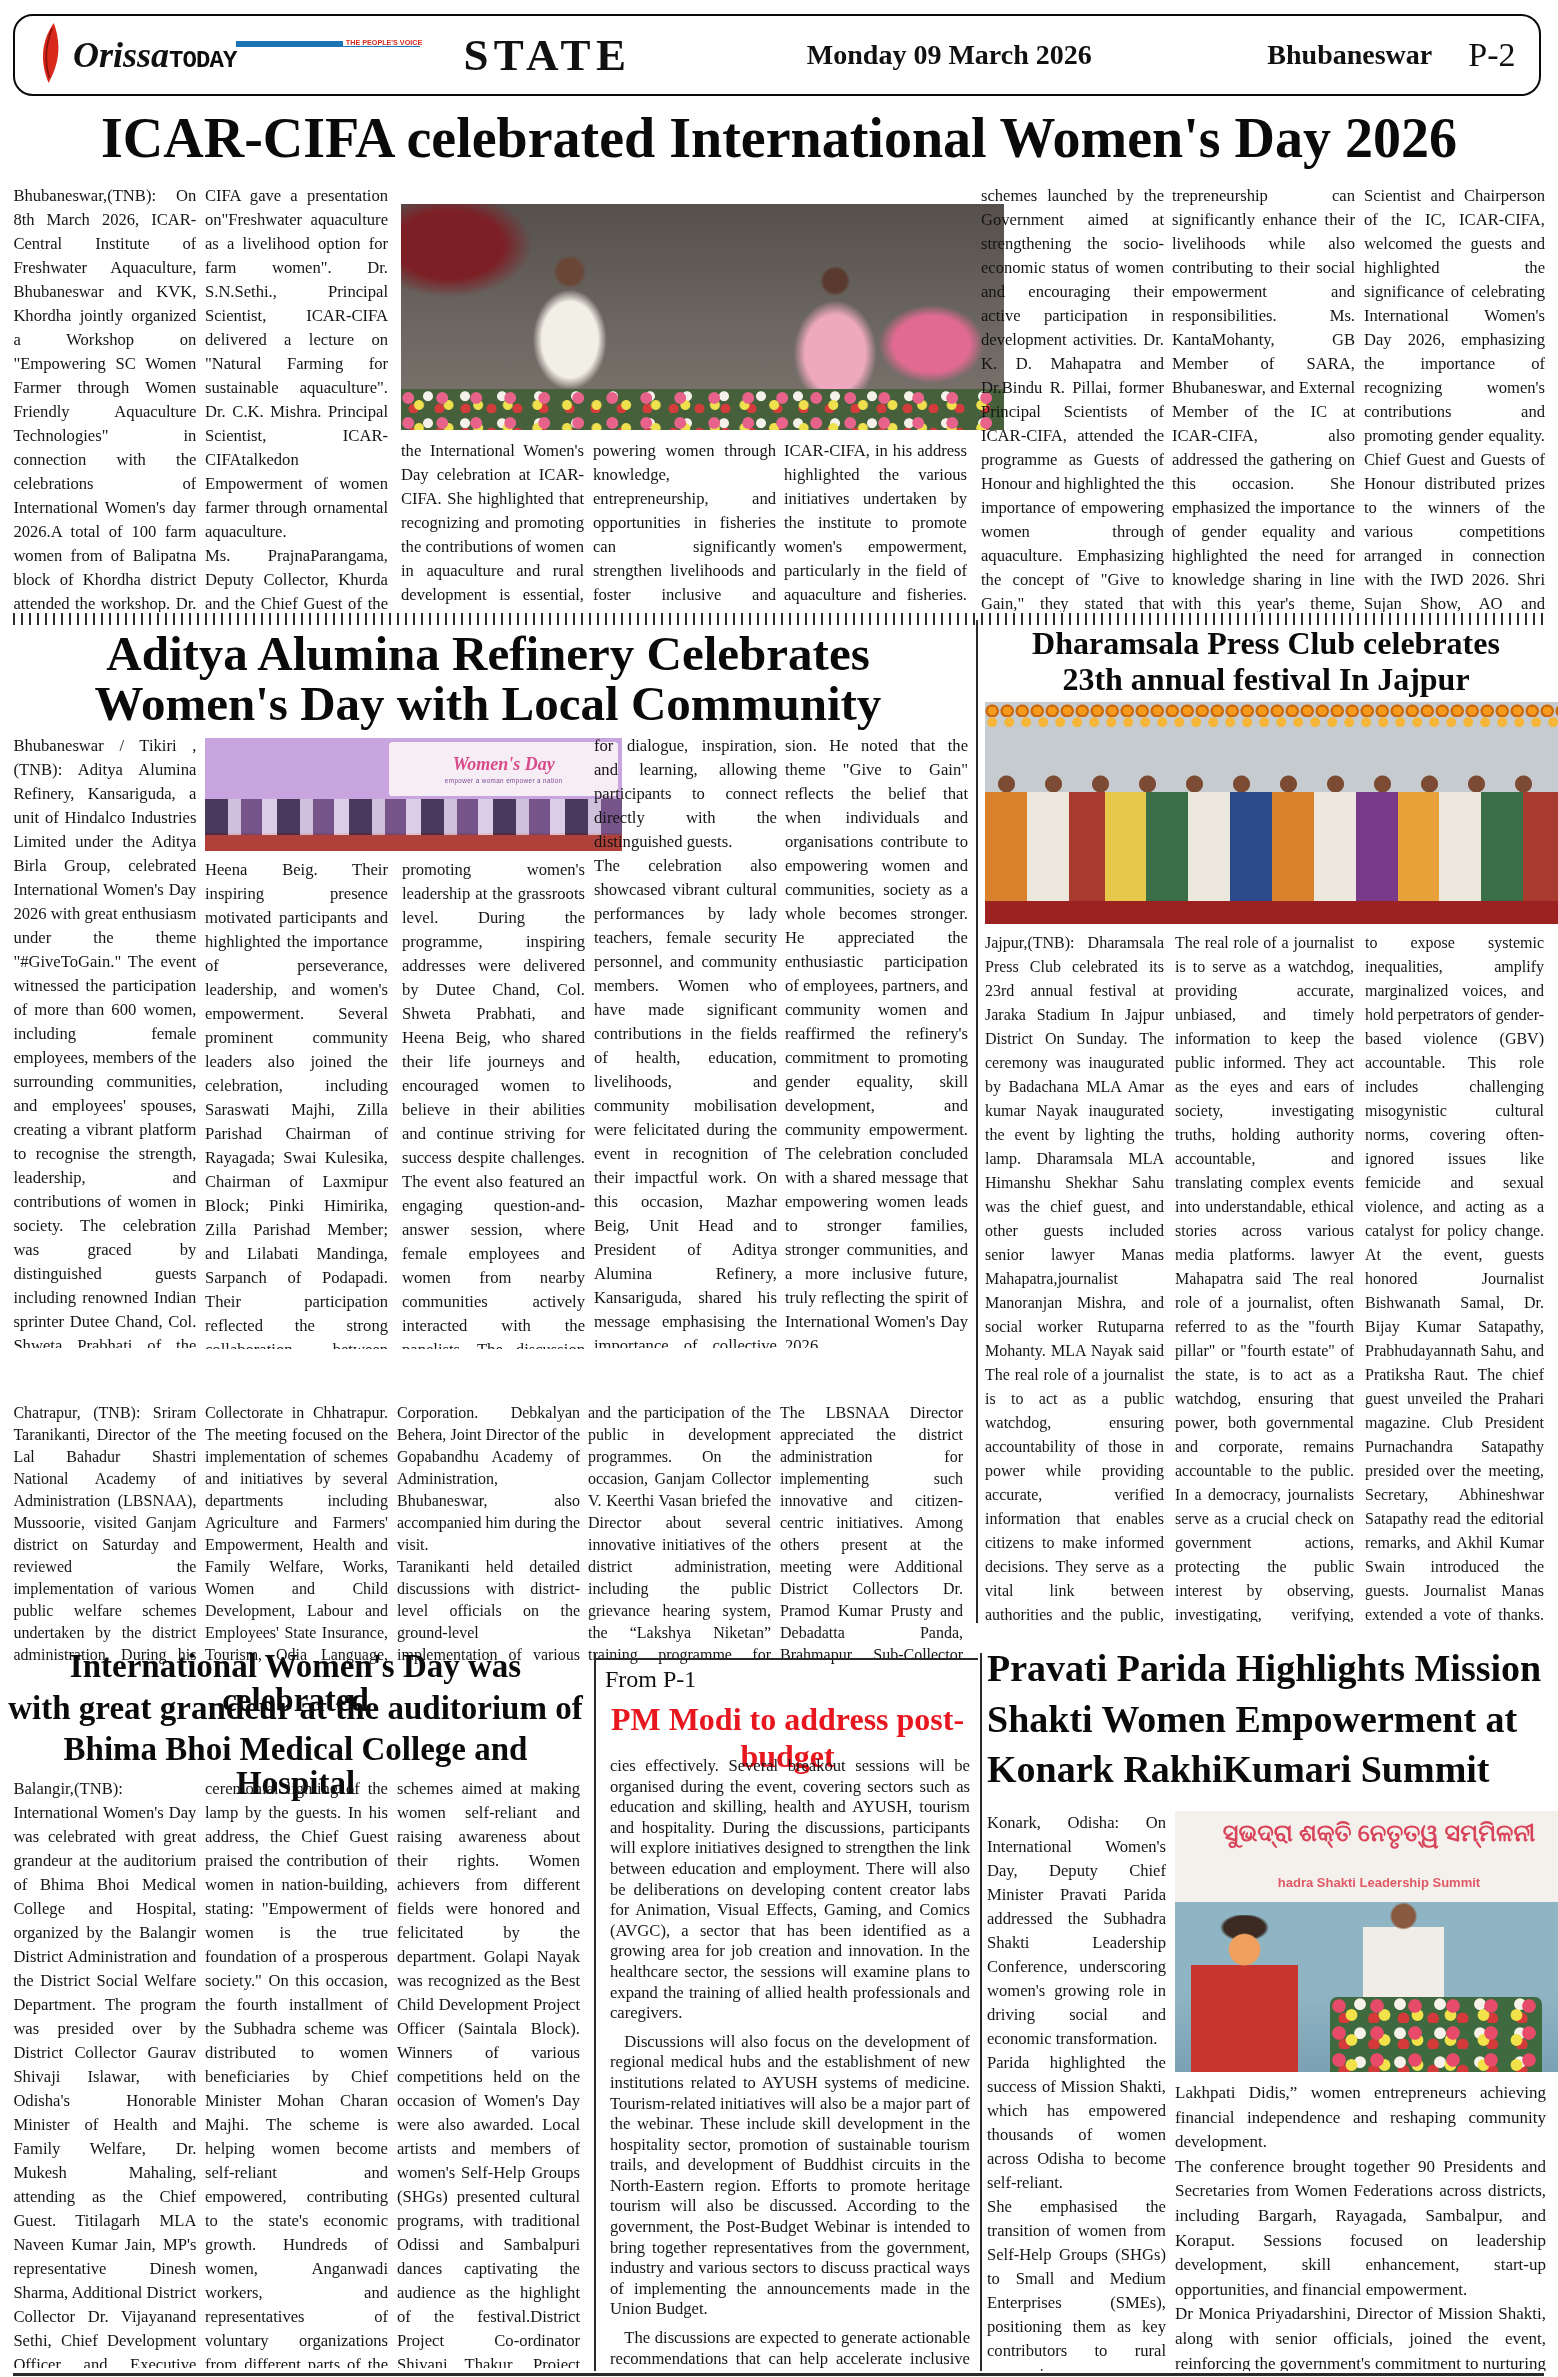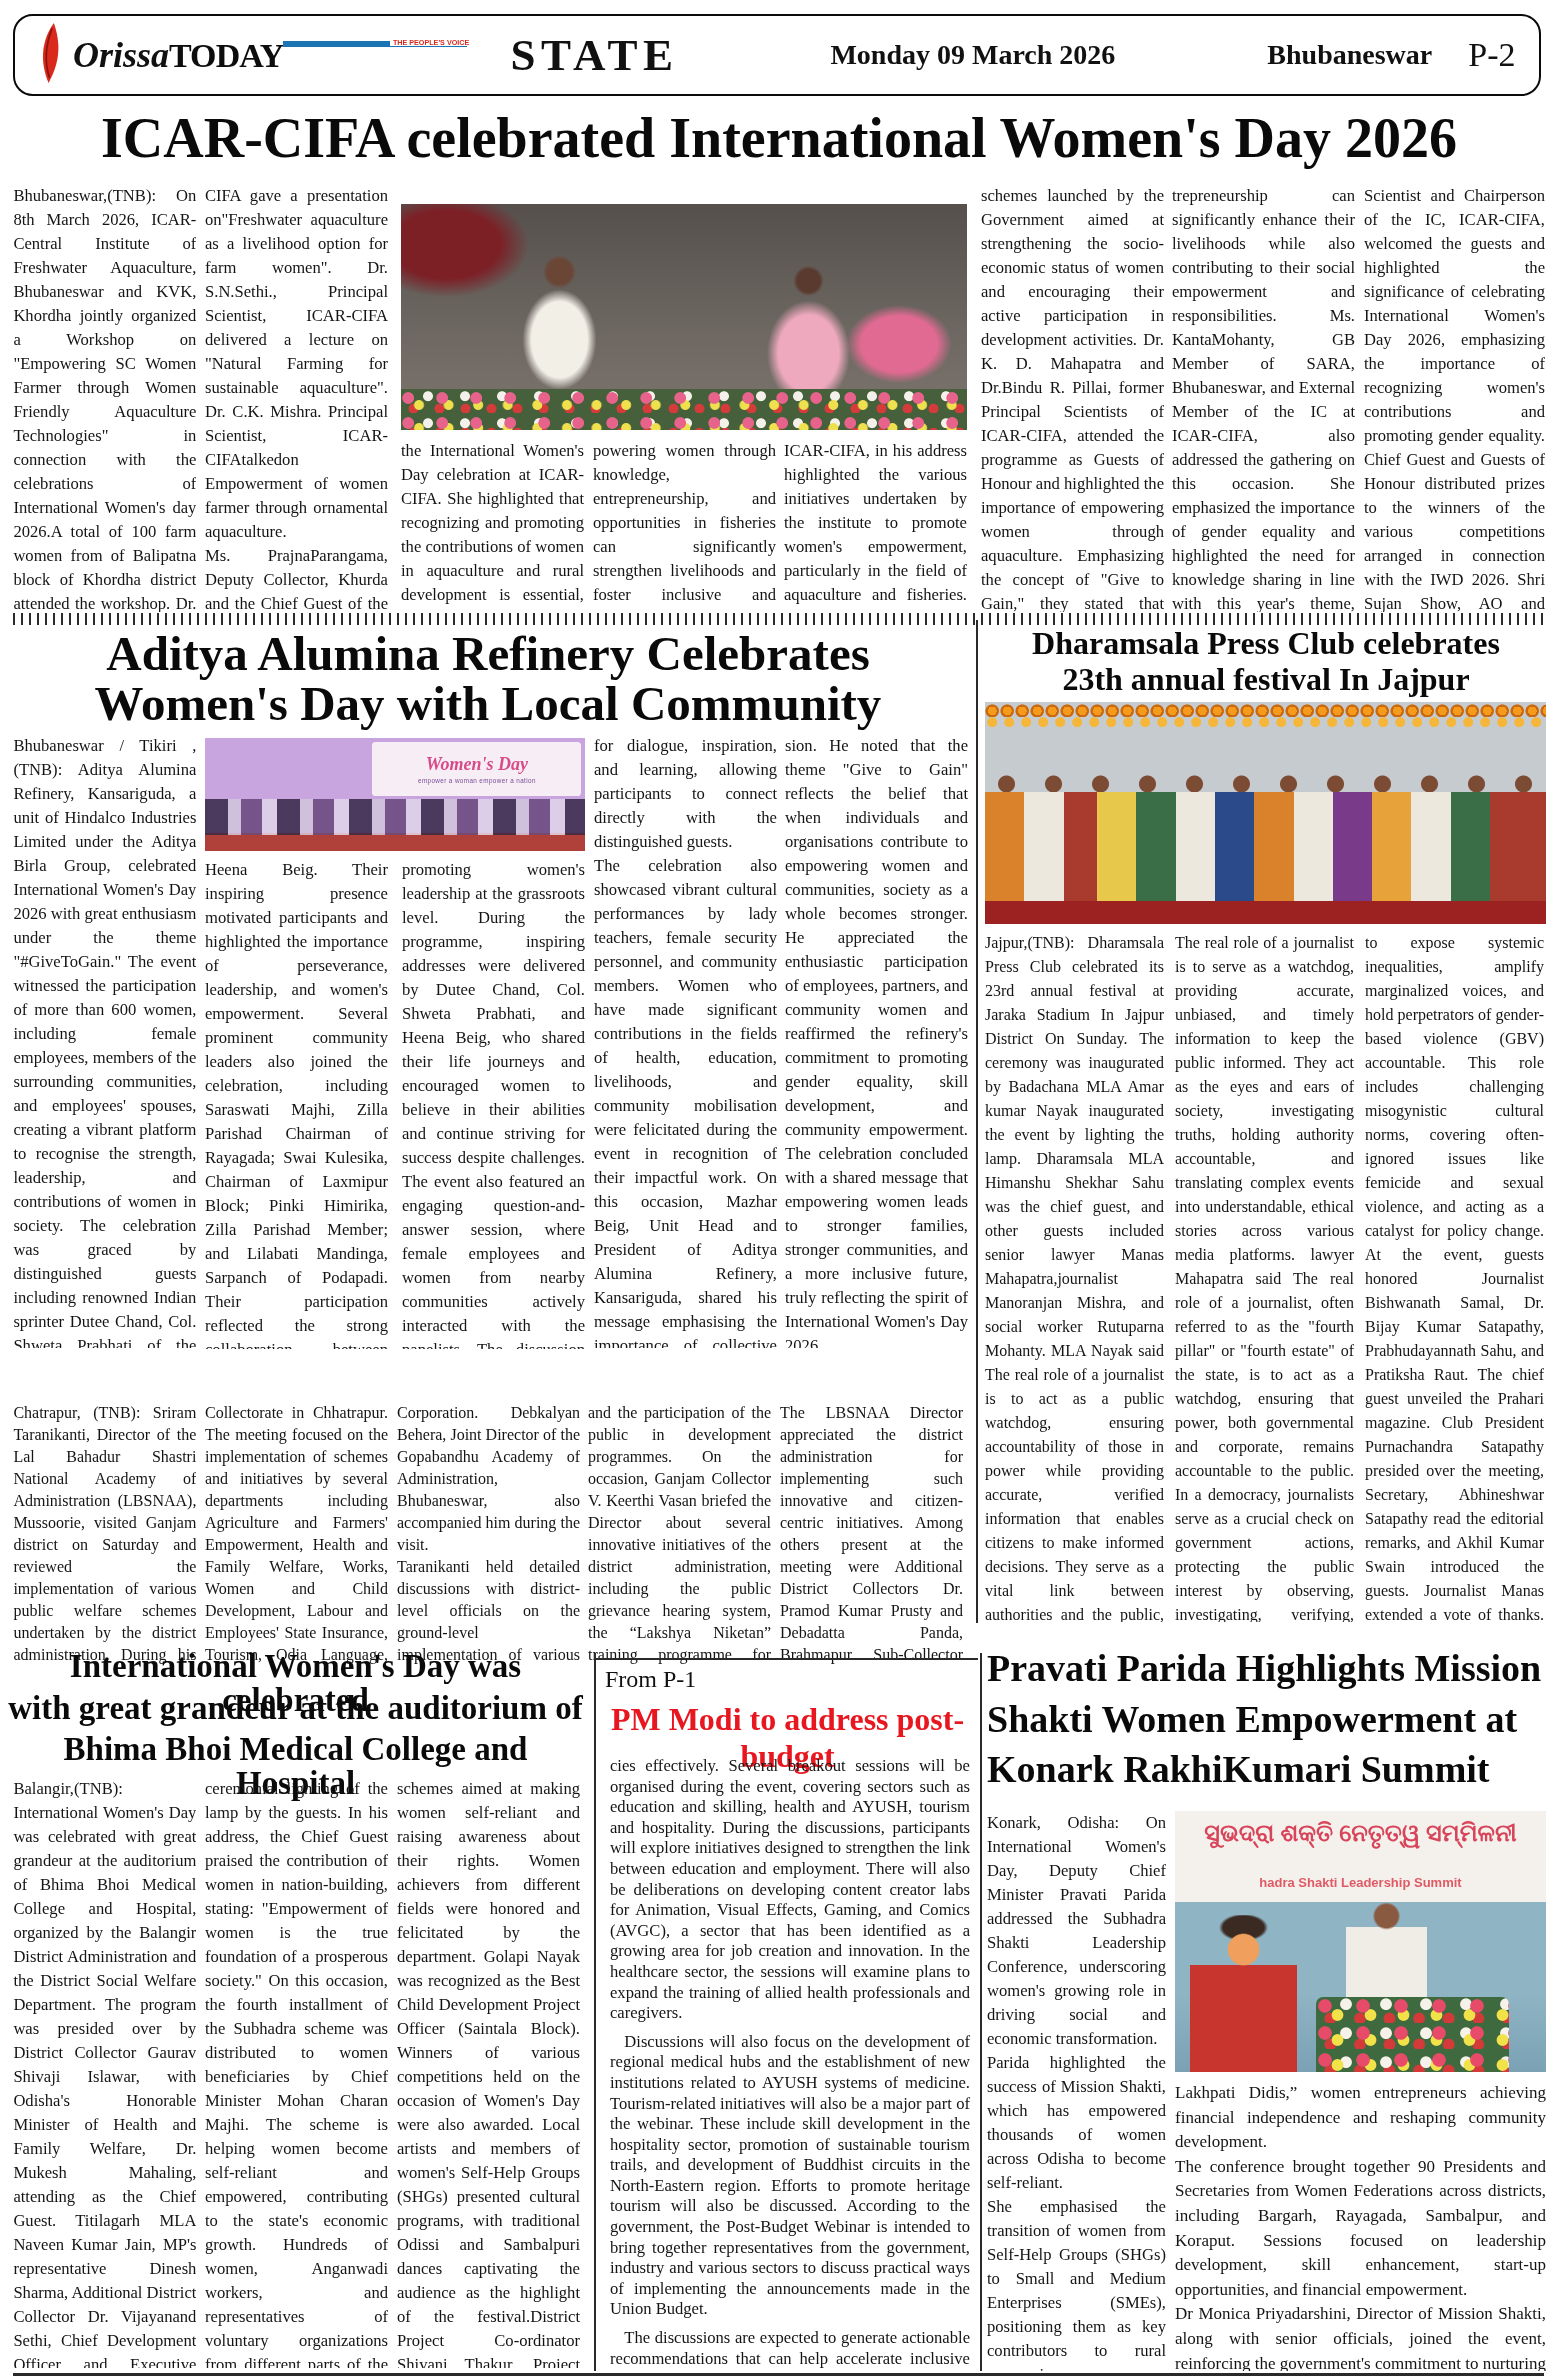--- a/index.html
+++ b/index.html
@@ -5,35 +5,35 @@
   html,body{margin:0;padding:0;background:#ffffff;}
   .page{position:relative;width:1558px;height:2377px;background:#fff;overflow:hidden;
         font-family:"Liberation Serif","DejaVu Serif",serif;color:#111;}
   
   .masthead{position:absolute;left:12.5px;top:14.3px;width:1528px;height:82px;border:2.7px solid #0a0a0a;
             border-radius:19.7px;display:flex;align-items:center;box-sizing:border-box;padding:0 23px;}
   .logo{display:flex;align-items:center;gap:5.4px;}
   .logo-txt{display:flex;flex-direction:row;line-height:1;}
   .logo-row{display:flex;align-items:baseline;}
   .logo-orissa{font-style:italic;font-weight:700;font-size:36px;color:#111;}
-  .logo-today{font-family:Liberation Serif, serif;font-weight:800;font-size:34px;color:#0d0d0d;letter-spacing:-0.9px;}
+  .logo-today{font-family:Liberation Mono, monospace;font-weight:800;font-size:24px;color:#0d0d0d;letter-spacing:-0.9px;}
   .logo-bar{height:6.3px;background:#1b75b4;width:184px;margin-top:3.6px;position:relative;}
   .logo-tag{position:absolute;right:-1.8px;top:-1.8px;font-family:"Liberation Sans",sans-serif;font-size:7.2px;font-weight:700;color:#d8291c;background:#fff;padding-left:2.7px;}
   .mast-state{font-size:45px;font-weight:700;letter-spacing:5.4px;margin-left:43px;}
   .mast-date{font-size:28px;font-weight:700;margin-left:auto;margin-right:auto;}
   .mast-city{font-size:28px;font-weight:700;margin-right:36px;}
   .mast-page{font-size:34px;font-weight:500;}
   
   .hl{position:absolute;font-weight:700;text-align:center;color:#0a0a0a;line-height:1.04;}
   .col{position:absolute;font-size:16.6px;line-height:24px;text-align:justify;overflow:hidden;
        white-space:pre-line;color:#141414;}
   .vr{position:absolute;width:1.8px;background:#2a2a2a;}
   .hr{position:absolute;height:1.8px;background:#2a2a2a;}
   .ticks{position:absolute;height:11.6px;background:repeating-linear-gradient(90deg,#2b2b2b 0 1.8px,transparent 1.8px 8px);}
-  .photo{position:absolute;overflow:hidden;}
+  .photo{position:absolute;overflow:hidden;padding-left:37px;}
   
   .ph-icar{background:
     radial-gradient(85px 63px at 88% 62%, #e06a92 0 45%, transparent 62%),
     radial-gradient(67px 85px at 72% 66%, #efa9bf 0 45%, transparent 62%),
     radial-gradient(23px 23px at 72% 34%, #5a3a2e 0 50%, transparent 66%),
     radial-gradient(56px 76px at 28% 60%, #f2efe7 0 50%, transparent 66%),
     radial-gradient(25px 25px at 28% 30%, #6a4636 0 50%, transparent 66%),
     radial-gradient(134px 85px at 8% 18%, #7c2026 0 40%, transparent 62%),
     linear-gradient(180deg,#56504d 0%,#6d6761 55%,#7e766f 100%);}
   .ph-icar::after{content:"";position:absolute;left:0;right:0;bottom:0;height:41px;background-color:#45603b;

